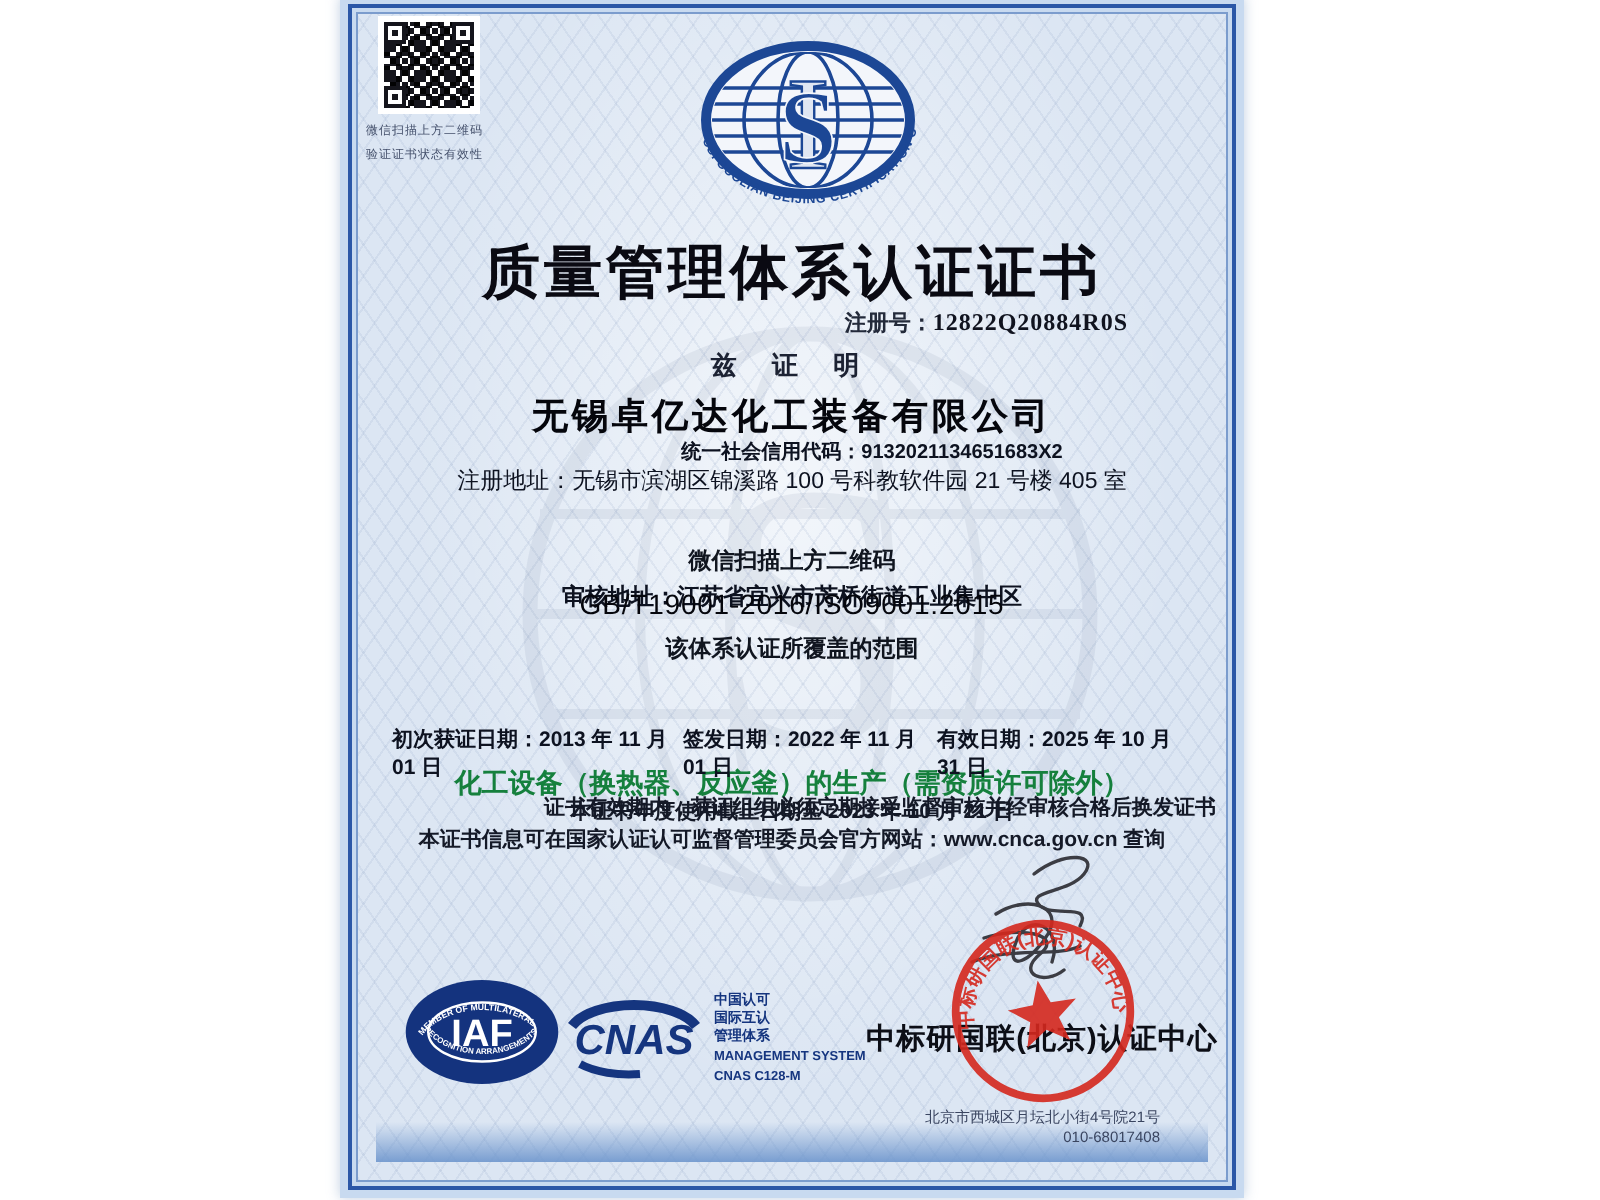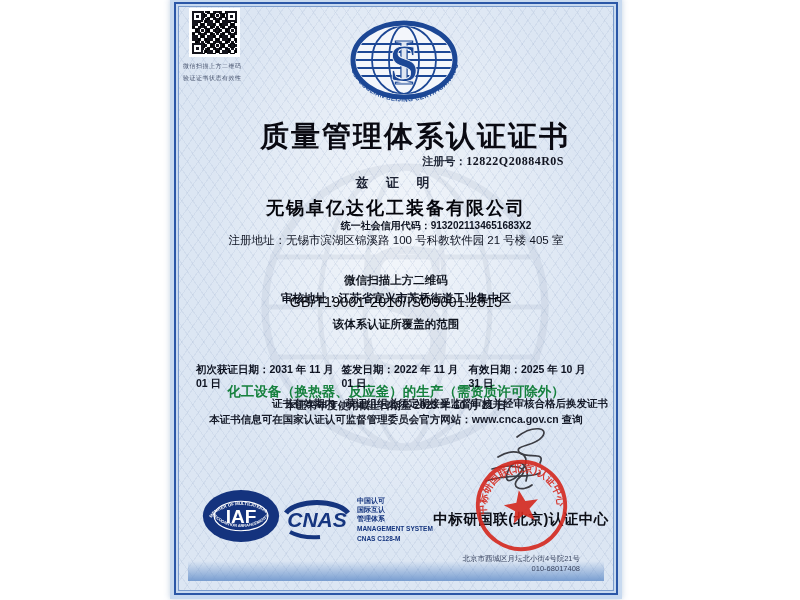--- a/index.html
+++ b/index.html
@@ -28,21 +28,21 @@
         repeating-conic-gradient(#15151c 0% 25%, #ffffff 0% 50%);
       background-size:6px 6px,10px 10px;background-position:0 0,3px 2px;
       background-blend-mode:multiply;outline:3px solid #fff;}
   .finder{position:absolute;width:11px;height:11px;border:2px solid #15151c;background:#fff;box-sizing:border-box;}
   .finder::after{content:"";position:absolute;inset:2px;background:#15151c;}
   .f1{left:0;top:0;} .f2{right:0;top:0;} .f3{left:0;bottom:0;}
   .qr-cap{left:13px;top:62px;width:110px;font-size:6px;line-height:12px;color:#44506b;text-align:left;letter-spacing:.5px;}
 
   .globe{left:172px;top:22px;width:124px;height:94px;}
 
-  .title{top:119px;font-size:29px;font-weight:700;color:#0a0a12;letter-spacing:2px;padding-left:19px;}
+  .title{top:119px;font-size:29px;font-weight:700;color:#0a0a12;letter-spacing:2px;}
   .regline{right:58px;top:156px;font-size:11px;color:#232a3a;font-weight:700;}
   .regline .num{font-family:"Liberation Serif", serif;font-size:12px;color:#10131f;letter-spacing:.5px;}
   .certify{top:176px;font-size:13px;font-weight:700;color:#1c2233;letter-spacing:7px;}
   .company{top:198px;font-size:18px;font-weight:700;color:#05060c;letter-spacing:2px;}
   .credit{top:221px;font-size:10px;font-weight:700;color:#0d1220;margin-left:40px;}
   .addr1{top:235px;font-size:11.5px;font-weight:400;color:#0d1220;}
   .addr2{top:249px;font-size:11.5px;font-weight:700;color:#0d1220;margin-top:44px;}
   .conform{top:275px;font-size:11.5px;font-weight:700;color:#10151f;}
   .standard{top:296px;font-size:14px;font-weight:400;color:#05060c;letter-spacing:.4px;}
   .scopecap{top:319px;font-size:11.5px;font-weight:700;color:#10151f;}
@@ -130,21 +130,21 @@
   <div class="abs ctr certify">兹 证 明</div>
   <div class="abs ctr credit">统一社会信用代码：9132021134651683X2</div>
   <div class="abs ctr addr1">注册地址：无锡市滨湖区锦溪路 100 号科教软件园 21 号楼 405 室</div>
   <div class="abs ctr addr2">审核地址：江苏省宜兴市芳桥街道工业集中区</div>
   <div class="abs ctr conform">微信扫描上方二维码</div>
   <div class="abs ctr standard">GB/T19001-2016/ISO9001:2015</div>
   <div class="abs ctr scopecap">该体系认证所覆盖的范围</div>
   <div class="abs ctr scope">化工设备（换热器、反应釜）的生产（需资质许可除外）</div>
 
   <div class="abs dates">
-    <span>初次获证日期：2031 年 11 月 01 日</span>
+    <span>初次获证日期：2013 年 11 月 01 日</span>
     <span>签发日期：2022 年 11 月 01 日</span>
     <span>有效日期：2025 年 10 月 31 日</span>
   </div>
 
   <div class="abs ctr note0">证书有效期内，获证组织必须定期接受监督审核并经审核合格后换发证书</div>
   <div class="abs ctr note1">本证书年度使用截止日期至 2023 年 10 月 21 日</div>
   <div class="abs ctr note2">本证书信息可在国家认证认可监督管理委员会官方网站：www.cnca.gov.cn 查询</div>
 
   <svg class="abs signature" viewBox="0 0 105 80">
     <g fill="none" stroke="#26262c" stroke-width="1.7" stroke-linecap="round" opacity=".88">

